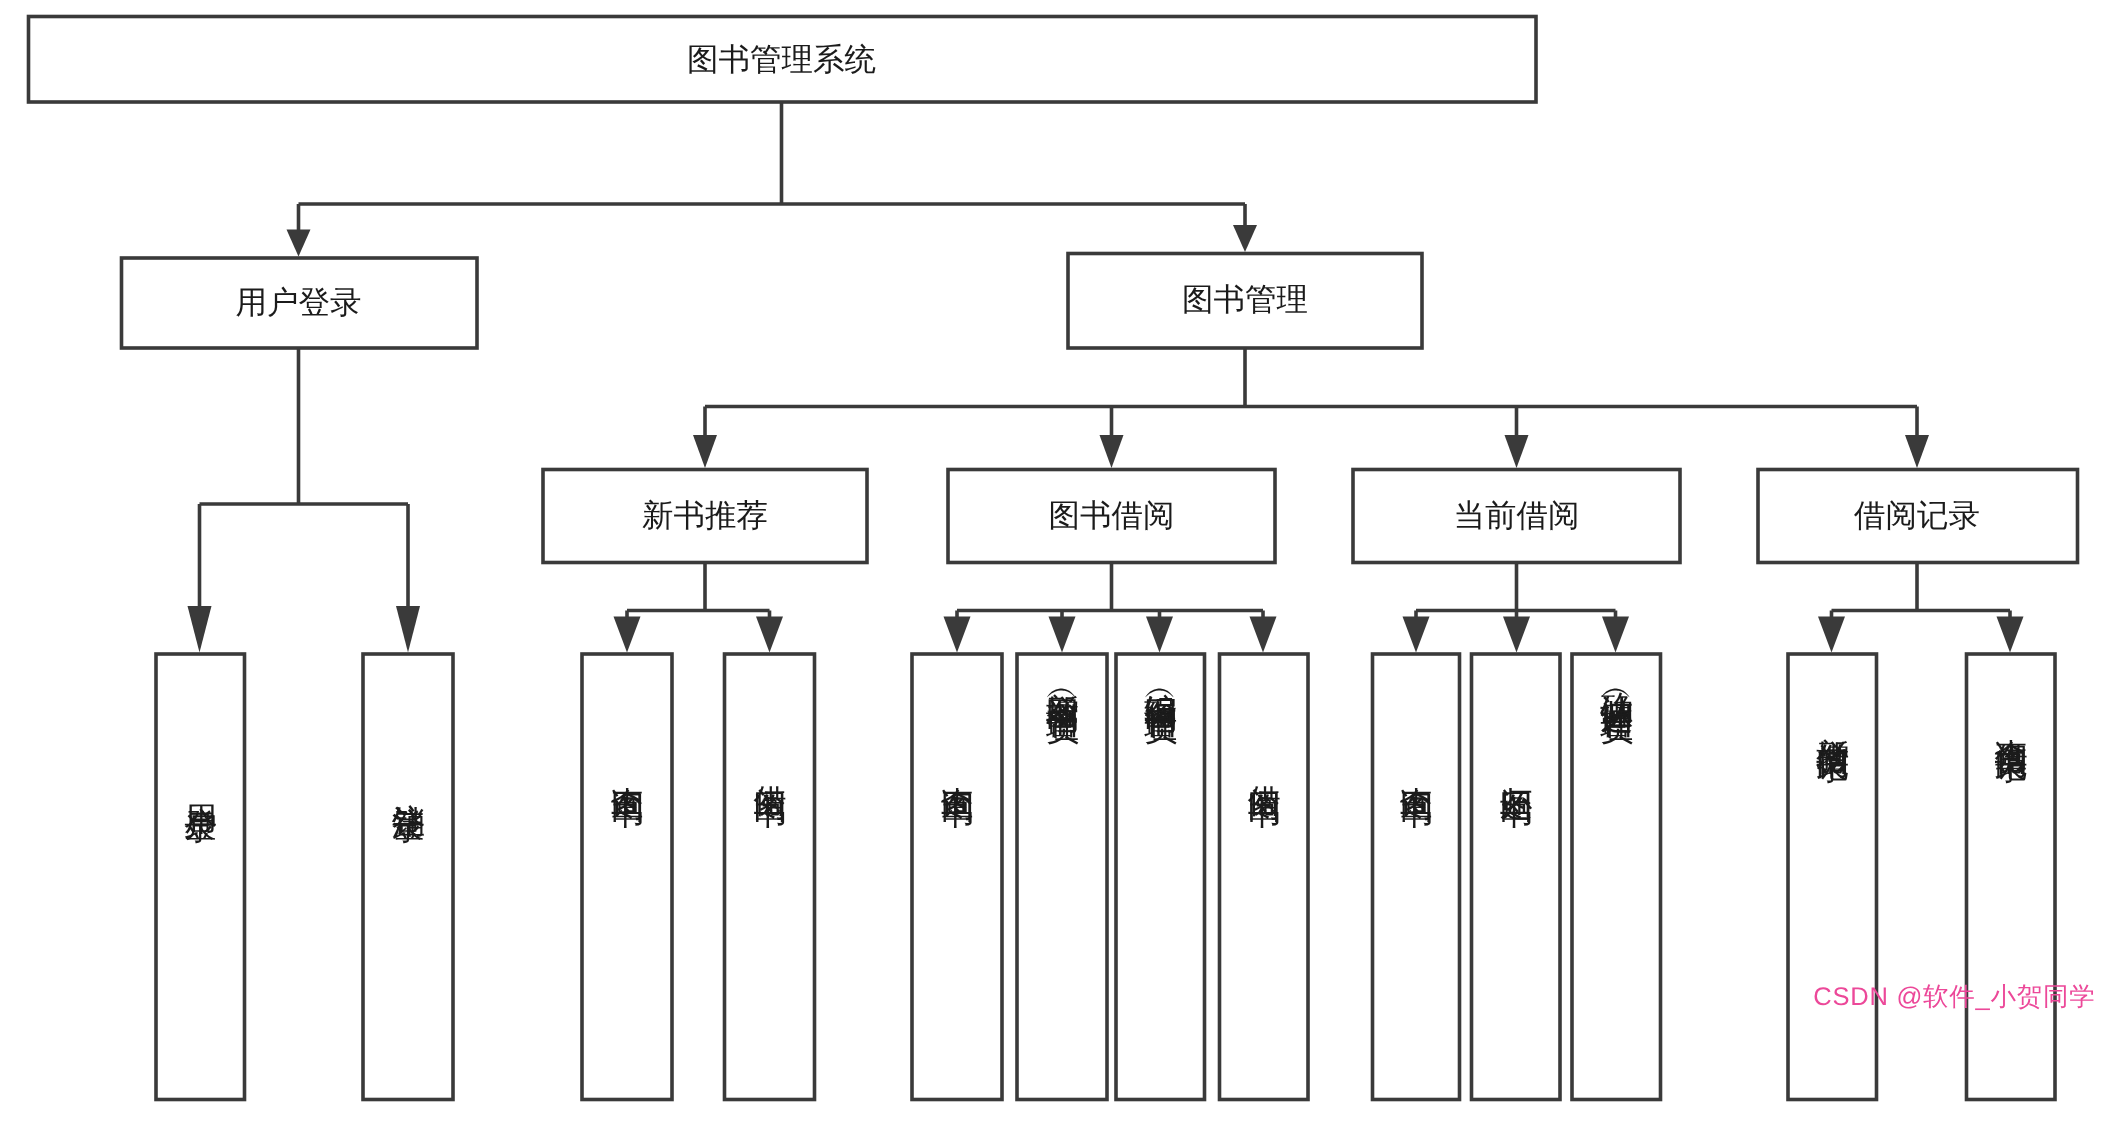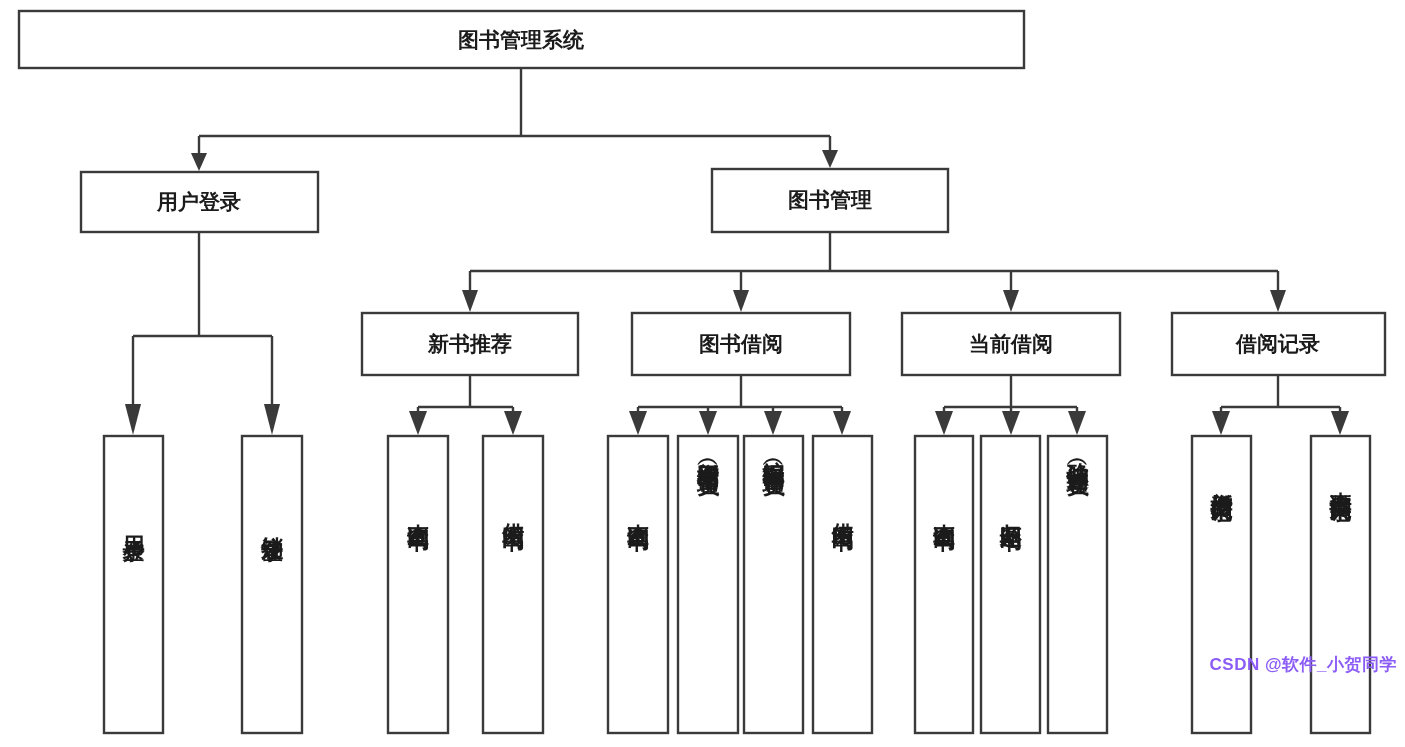--- a/index.html
+++ b/index.html
@@ -12,21 +12,20 @@
     height: 747px;
     font-family: "Liberation Sans", "DejaVu Sans", sans-serif;
     overflow: hidden;
     position: relative;
   }
   #diagram-root {
     position: relative;
     width: 1405px;
     height: 682px;
     background: #ffffff;
-    font-weight: bold;
   }
   svg#flow-svg {
     position: absolute;
     left: 0;
     top: 0;
     width: 1405px;
     height: 747px;
     display: block;
   }
   .node-box {
@@ -67,21 +66,21 @@
     letter-spacing: 2px;
     color: #1b1b1b;
     white-space: nowrap;
   }
   .watermark {
     position: absolute;
     right: 8px;
     bottom: 6px;
     font-family: "Liberation Sans", "DejaVu Sans", sans-serif;
     font-size: 17px;
-    color: #8b5cf6;
+    color: #ec4899;
     letter-spacing: 0.5px;
     white-space: nowrap;
   }
 </style>
 </head>
 <body>
 
 <div id="diagram-root">
 
   <svg id="flow-svg" viewBox="0 0 1405 747">

